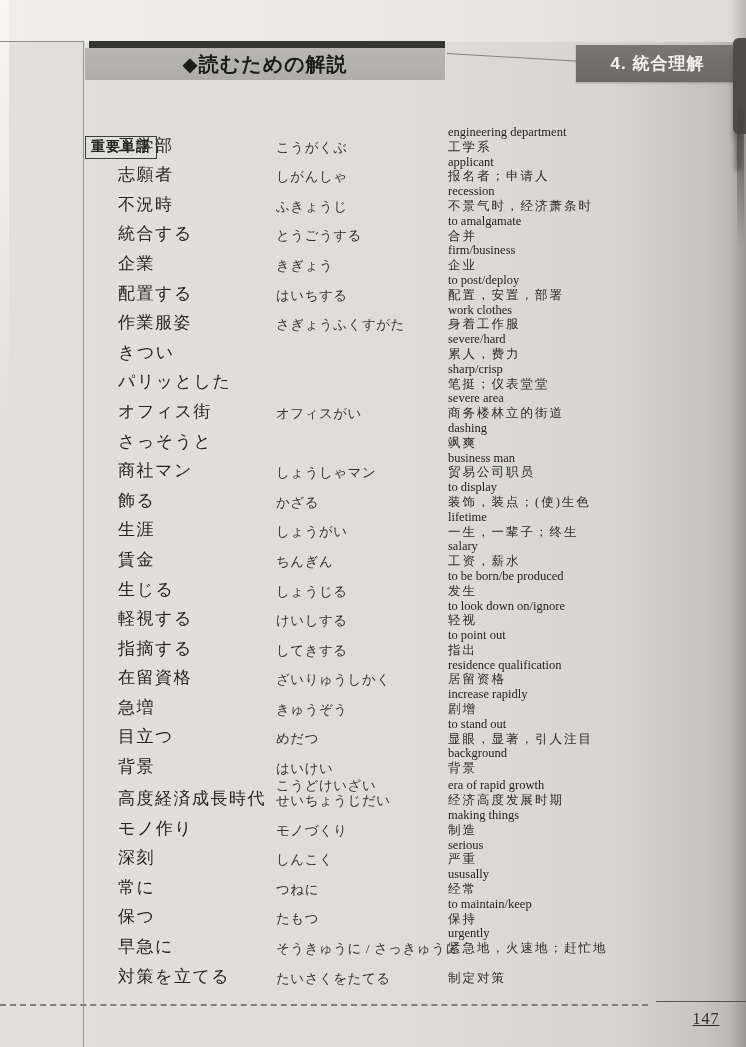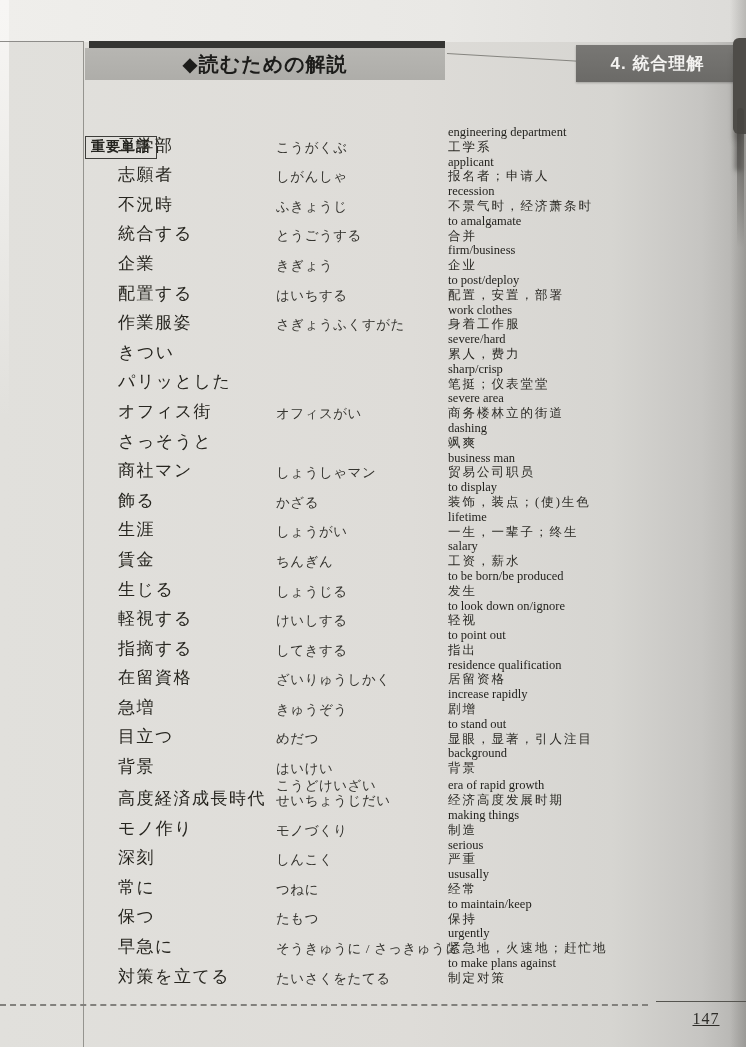--- a/index.html
+++ b/index.html
@@ -364,21 +364,20 @@
       <div class="t">
         <div class="en">urgently</div>
         <div class="zh">紧急地，火速地；赶忙地</div>
       </div>
     </div>
 
     <div class="row">
       <div class="w">対策を立てる</div>
       <div class="r"><span class="r1">たいさくをたてる</span></div>
       <div class="t">
-        <div class="en">to make plans against</div>
         <div class="zh">制定对策</div>
       </div>
     </div>
   </div>
 
   <div class="cut-line"></div>
   <div class="pageno-rule"></div>
   <div class="pageno">147</div>
 </div>
 

